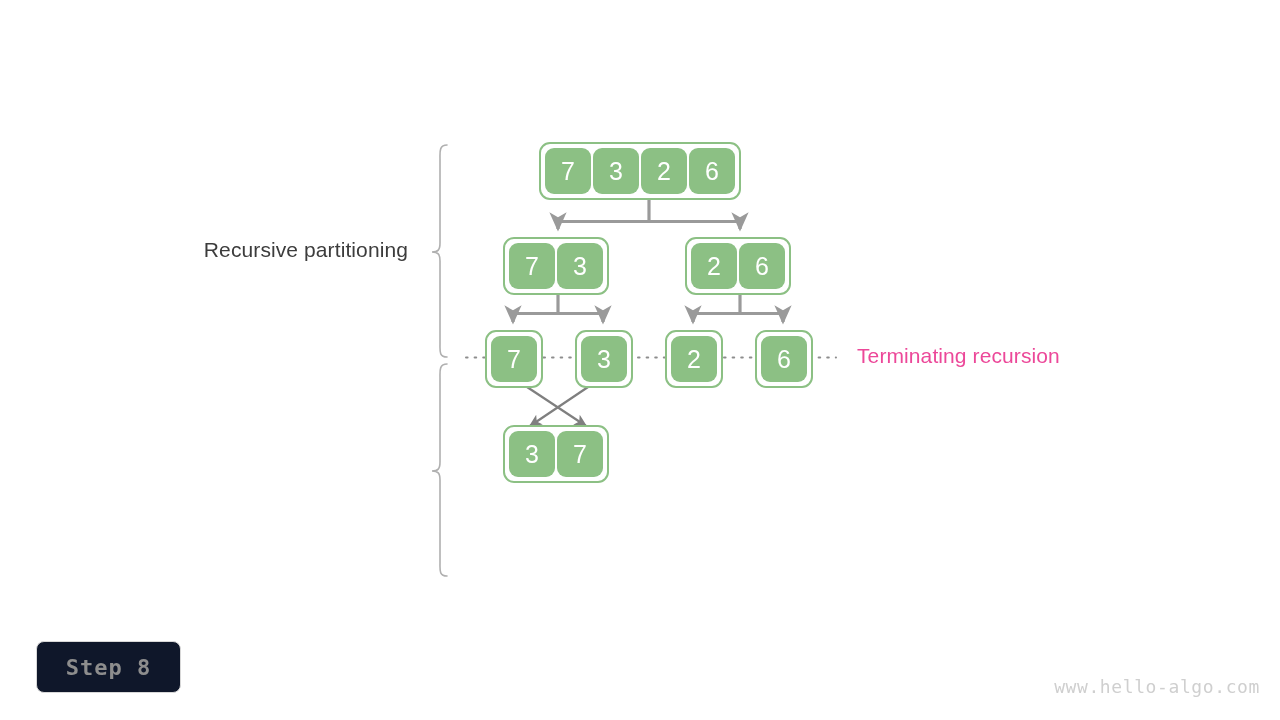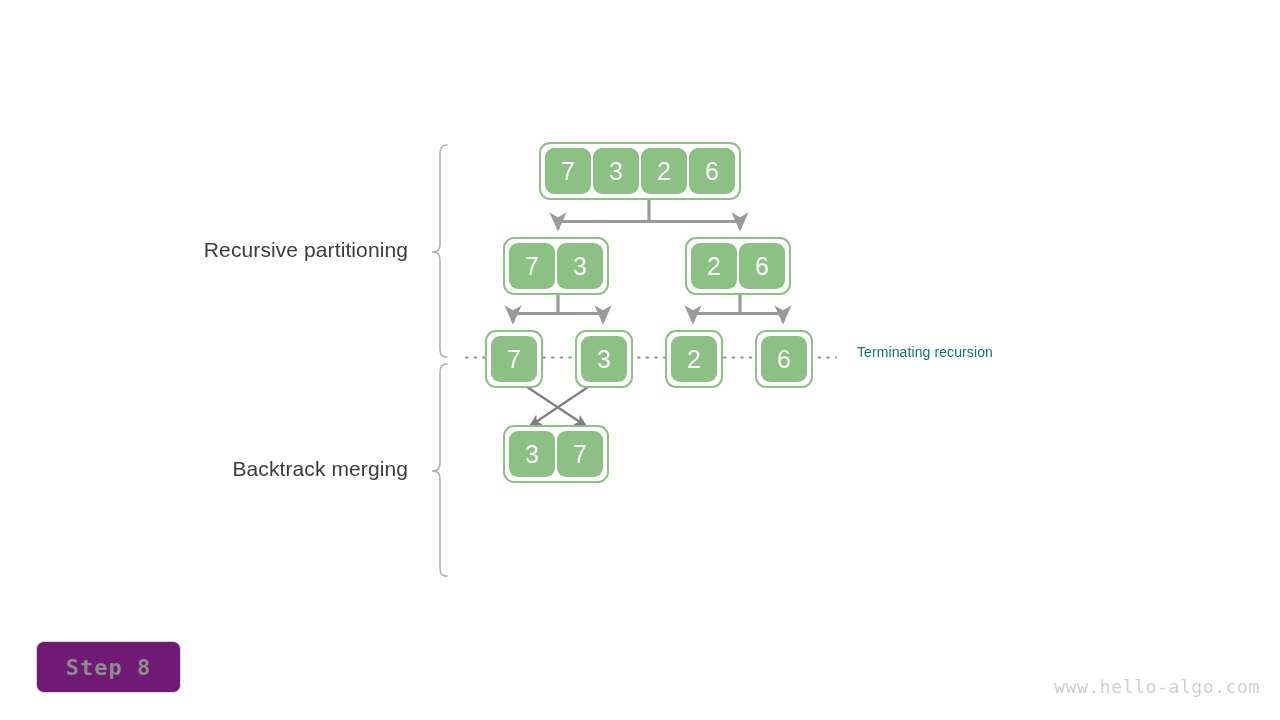--- a/index.html
+++ b/index.html
@@ -34,22 +34,22 @@
     font-size: 21px;
     color: #3c3c3c;
     white-space: nowrap;
     text-align: right;
     letter-spacing: 0.1px;
     margin-left: 35px;
   }
   .right-label {
     position: absolute;
     font-family: "Liberation Sans", sans-serif;
-    font-size: 14px;
-    color: #0f766e;
+    font-size: 21px;
+    color: #ec4899;
     white-space: nowrap;
     letter-spacing: 0.1px;
   }
 
   
   .array {
     position: absolute;
     box-sizing: border-box;
     border: 2px solid #8cc084;
     border-radius: 11px;
@@ -79,21 +79,21 @@
   
   .step-badge {
     position: absolute;
     left: 36px;
     top: 641px;
     width: 145px;
     height: 52px;
     box-sizing: border-box;
     border: 1px solid #d8d8d8;
     border-radius: 8px;
-    background: #701a75;
+    background: #0f172a;
     display: flex;
     align-items: center;
     justify-content: center;
     font-family: "DejaVu Sans Mono", monospace;
     font-size: 22px;
     font-weight: bold;
     color: #8d8d8d;
     letter-spacing: 1px;
   }
 
@@ -167,21 +167,20 @@
     </g>
 
     <g stroke="#7f7f7f" stroke-width="2.2" fill="none" stroke-linecap="round">
       <line x1="521" y1="383" x2="586" y2="426" marker-end="url(#arrowheadDiag)"></line>
       <line x1="594" y1="383" x2="530" y2="426" marker-end="url(#arrowheadDiag)"></line>
     </g>
   </svg>
 
   <div class="side-label" style="right:872px; top:238px;">Recursive partitioning</div>
 
-  <div class="side-label" style="right:872px; top:457px;">Backtrack merging</div>
 
   <div class="right-label" style="left:857px; top:344px;">Terminating recursion</div>
 
   <div class="array" style="left:539px; top:142px;">
     <div class="cell">7</div>
     <div class="cell">3</div>
     <div class="cell">2</div>
     <div class="cell">6</div>
   </div>
 

